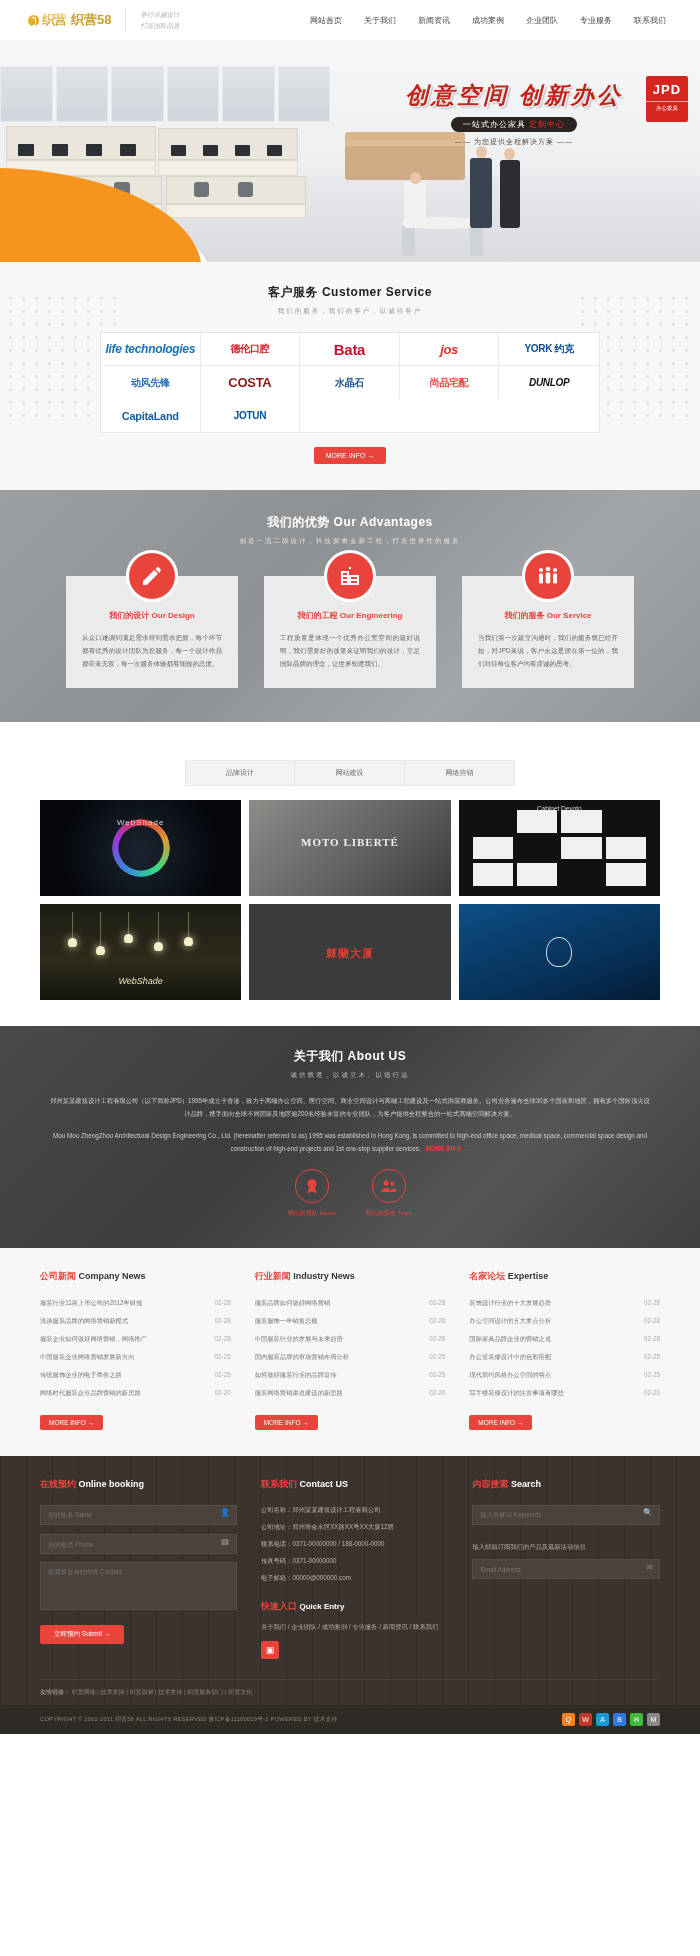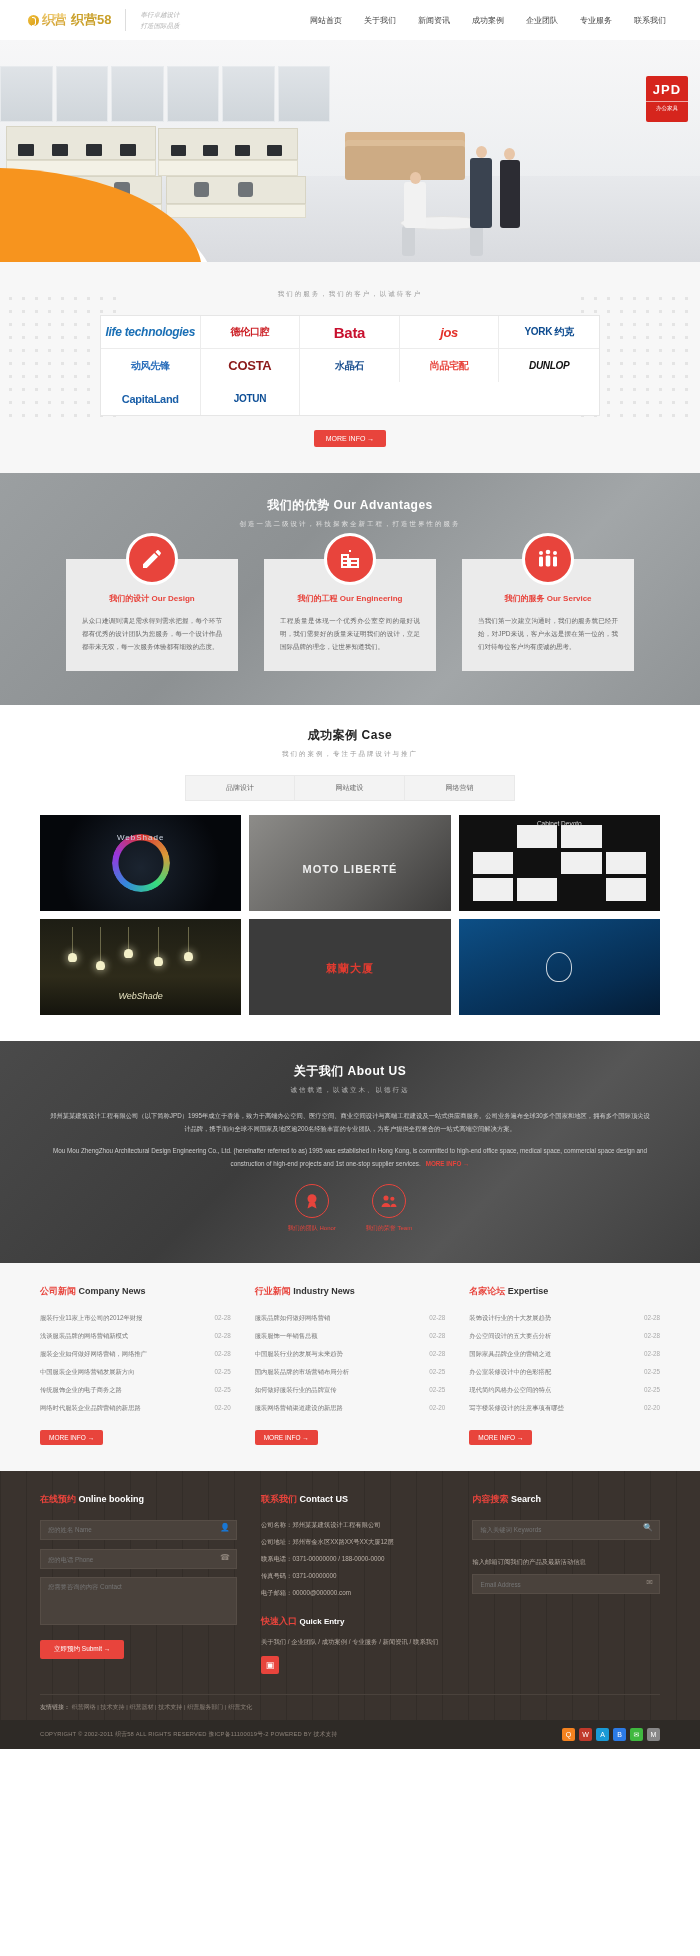--- a/index.html
+++ b/index.html
@@ -270,30 +270,40 @@
       <div class="p-head" style="left:410px;top:132px;width:11px;height:12px;background:#e8c6a8;"></div>
       <div class="person" style="left:470px;top:118px;width:22px;height:70px;background:#3a4350;"></div>
       <div class="p-head" style="left:476px;top:106px;width:11px;height:12px;background:#e8c6a8;"></div>
       <div class="person" style="left:500px;top:120px;width:20px;height:68px;background:#2c2c33;"></div>
       <div class="p-head" style="left:504px;top:108px;width:11px;height:12px;background:#e8c6a8;"></div>
 
       <div class="swoosh2"></div>
       <div class="swoosh"></div>
     </div>
 
+    <div class="banner-txt">
+      <div class="bt-main">创意空间 创新办公</div>
+      <div class="bt-sub">
+        <span>一站式办公家具</span>
+        <span class="hl">定制中心</span>
+      </div>
+      <div class="bt-tag">—— 为您提供全程解决方案 ——</div>
+    </div>
     <div class="jpd">
       <b>JPD</b>
       <span>办公家具</span>
     </div>
   </div>
 
   <section class="cs-sec">
     <div class="dots-l"></div>
     <div class="dots-r"></div>
     <div class="sec-title">
+      <h2><em>客户服务</em>
+          <em>Customer Service</em></h2>
       <p>我们的服务，我们的客户，以诚待客户</p>
     </div>
     <div class="brand-grid">
       <div class="brand-cell">
           <span class="bl" style="color:#1a6fb5;font-style:italic;font-size:12px;">life technologies</span>
         </div>
       <div class="brand-cell">
           <span class="bl" style="color:#cc2127;">德伦口腔</span>
         </div>
       <div class="brand-cell">
@@ -373,37 +383,32 @@
         </div>
         <h3><span>我们的服务</span>
             <span>Our Service</span></h3>
         <p>当我们第一次建立沟通时，我们的服务就已经开始，对JPD来说，客户永远是摆在第一位的，我们对待每位客户均有虔诚的思考。</p>
       </div>
 
     </div>
   </section>
 
   <section class="case-sec">
-    <div class="sec-title">
-      <h2><em>成功案例</em>
-          <em>Case</em></h2>
-      <p>我们的案例，专注于品牌设计与推广</p>
-    </div>
     <div class="case-tabs">
       <div class="case-tab">品牌设计</div>
       <div class="case-tab">网站建设</div>
       <div class="case-tab">网络营销</div>
     </div>
     <div class="case-grid">
       <div class="case-item ci1">
         <div class="ring"></div>
         <div class="ci-txt" style="top:18px;color:#cfd6e2;font-size:8px;letter-spacing:1px;">WebShade</div>
       </div>
       <div class="case-item ci2">
-        <div class="ci-txt" style="top:48px;color:#efefef;font-size:11px;font-weight:bold;letter-spacing:1px;">MOTO LIBERTÉ</div>
+        <div class="ci-txt" style="top:36px;color:#efefef;font-size:11px;font-weight:bold;letter-spacing:1px;font-family:Liberation Serif, serif;">MOTO LIBERTÉ</div>
       </div>
       <div class="case-item ci3">
         <div class="sq-grid">
           <i class="dark"></i>
             <i></i>
             <i></i>
             <i class="dark"></i>
           <i></i>
             <i class="dark"></i>
             <i></i>

